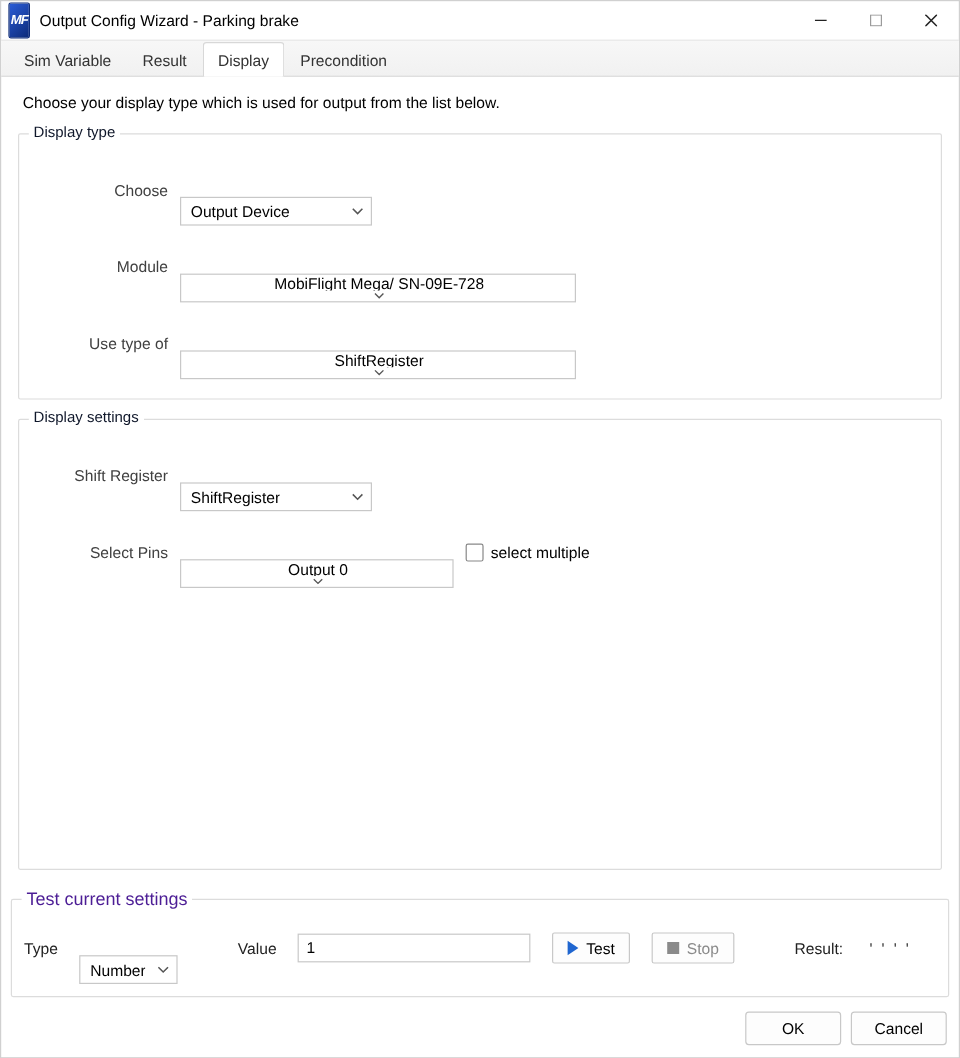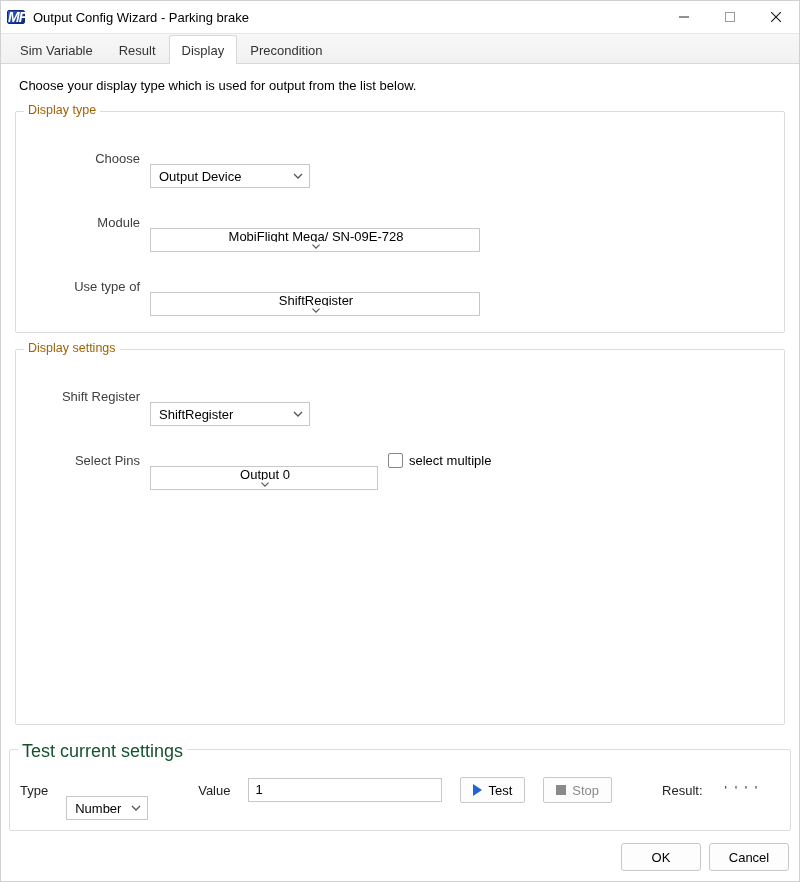--- a/index.html
+++ b/index.html
@@ -1,58 +1,58 @@
 <!DOCTYPE html>
 <html><head>
 <meta charset="utf-8">
 <style>
   * { box-sizing: border-box; }
   html, body { margin: 0; padding: 0; font-family: "Segoe UI", Tahoma, sans-serif; font-size: 13px; color: #000; background: #fff; }
   .window { width: 800px; height: 882px; border: 1px solid #d0d0d0; display: flex; flex-direction: column; background: #fff; }
 
   
   .titlebar { height: 32px; display: flex; align-items: center; padding: 0 0 0 6px; }
-  .titlebar .app-icon { width: 18px; height: 14px; background: linear-gradient(135deg,#2a5bd7,#0d2b7a); border:1px solid #0d2b7a; border-radius:2px; display:flex; align-items:center; color:#fff; font-size:14px; font-weight:bold; font-style:italic; letter-spacing:-1px; }
+  .titlebar .app-icon { width: 18px; height: 30px; background: linear-gradient(135deg,#2a5bd7,#0d2b7a); border:1px solid #0d2b7a; border-radius:2px; display:flex; align-items:center; justify-content:center; color:#fff; font-size:11px; font-weight:bold; font-style:italic; letter-spacing:-1px; }
   .titlebar .title { margin-left: 8px; flex: 0 0 auto; }
   .titlebar .spacer { flex: 1; }
   .titlebar .win-btn { width: 46px; height: 32px; display:flex; align-items:center; justify-content:center; color:#222; }
   .titlebar .win-btn svg { width: 10px; height: 10px; }
   .titlebar .win-btn.max { color:#9b9b9b; }
 
   
   .tabstrip { display:flex; align-items:flex-end; background: linear-gradient(#f7f7f7,#f1f1f1); border-top:1px solid #e5e5e5; border-bottom:1px solid #d8d8d8; padding: 0 6px; }
   .tab { padding: 7px 12px 6px; color:#333; border:1px solid transparent; border-bottom:none; position:relative; top:1px; cursor:default; }
   .tab.active { background:#fff; border-color:#d8d8d8; border-radius:3px 3px 0 0; }
 
   
   .body { flex:1; padding: 12px 14px 8px; display:flex; flex-direction:column;justify-content:center; }
   .instruction { margin: 2px 4px 12px; }
 
   
   .group { border:1px solid #dcdcdc; border-radius:2px; padding: 12px 12px 12px; position:relative; margin: 6px 0 10px; }
-  .group > .legend { position:absolute; top:-9px; left:8px; background:#fff; padding:0 4px; font-size:12.5px; color:#a16207; }
+  .group > .legend { position:absolute; top:-9px; left:8px; background:#fff; padding:0 4px; font-size:12.5px; color:#0f172a; }
 
   .row { display:flex; align-items:center; margin: 4px 0; }
   .row .label { width: 122px; text-align:right; padding-right:10px; color:#404040; }
   .select { height:24px; border:1px solid #c8c8c8; background:#fff; display:flex; align-items:center; justify-content:space-between; padding:0 6px 0 8px;margin-top:36px; }
   .select .val { white-space:nowrap; overflow:hidden; text-overflow:ellipsis; }
   .chev { width:10px; height:10px; }
   .select.w160 { width:160px; }
   .select.w330 { width:330px;flex-direction:column; }
   .select.w280 { width:228px;flex-direction:column; }
   .select.w82  { width:82px; }
 
   .chk { display:inline-flex; align-items:center; margin-left:10px; gap:6px; }
   .chkbox { width:15px; height:15px; border:1px solid #888; border-radius:2px; background:#fff; }
 
   .display-settings { flex:1; }
 
   
   .testgroup { border:1px solid #dcdcdc; border-radius:2px; padding: 10px 10px 10px; position:relative; margin: 6px 0 8px; }
-  .testgroup .legend { position:absolute; top:-9px; left:8px; background:#fff; padding:0 4px; font-size:18px; color:#14532d; }
+  .testgroup .legend { position:absolute; top:-9px; left:8px; background:#fff; padding:0 4px; font-size:15px; color:#4c1d95; }
   .testrow { display:flex; align-items:center; gap:18px; }
   .tlabel { color:#222; }
   .textbox { height:24px; border:1px solid #c8c8c8; background:#fff; padding:0 6px; line-height:22px; width:194px; }
   .btn { height:26px; border:1px solid #c8c8c8; background:#fdfdfd; padding:0 12px; display:inline-flex; align-items:center; gap:6px; border-radius:2px; }
   .btn.disabled { color:#8a8a8a; }
   .play-icon { width:0; height:0; border-left:9px solid #1f66d0; border-top:6px solid transparent; border-bottom:6px solid transparent; }
   .stop-icon { width:10px; height:10px; background:#8a8a8a; }
   .result-val { color:#333; margin-left:4px; letter-spacing:2px; }
 
   

